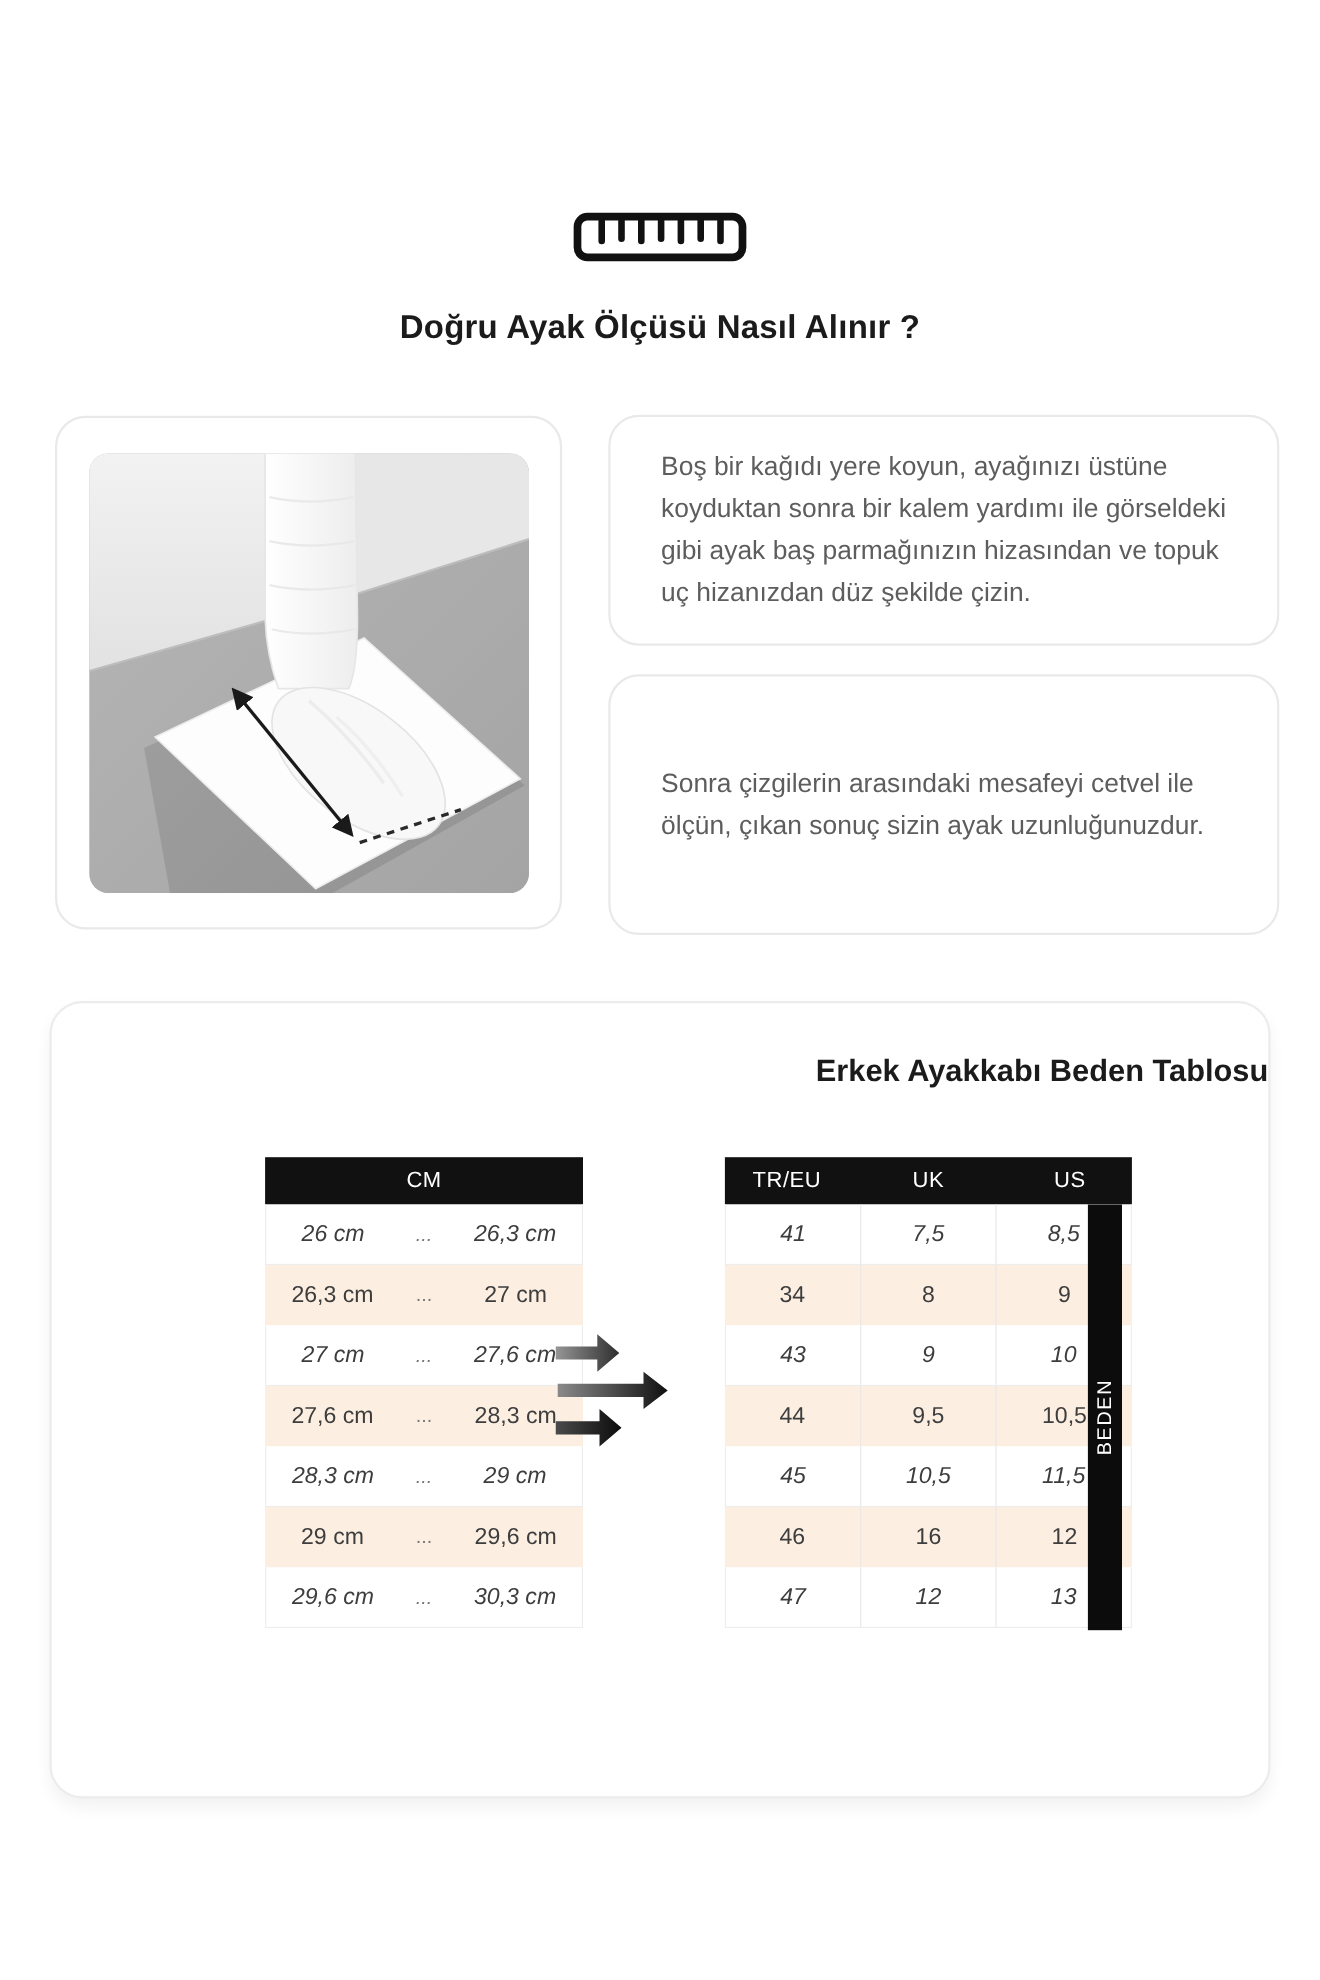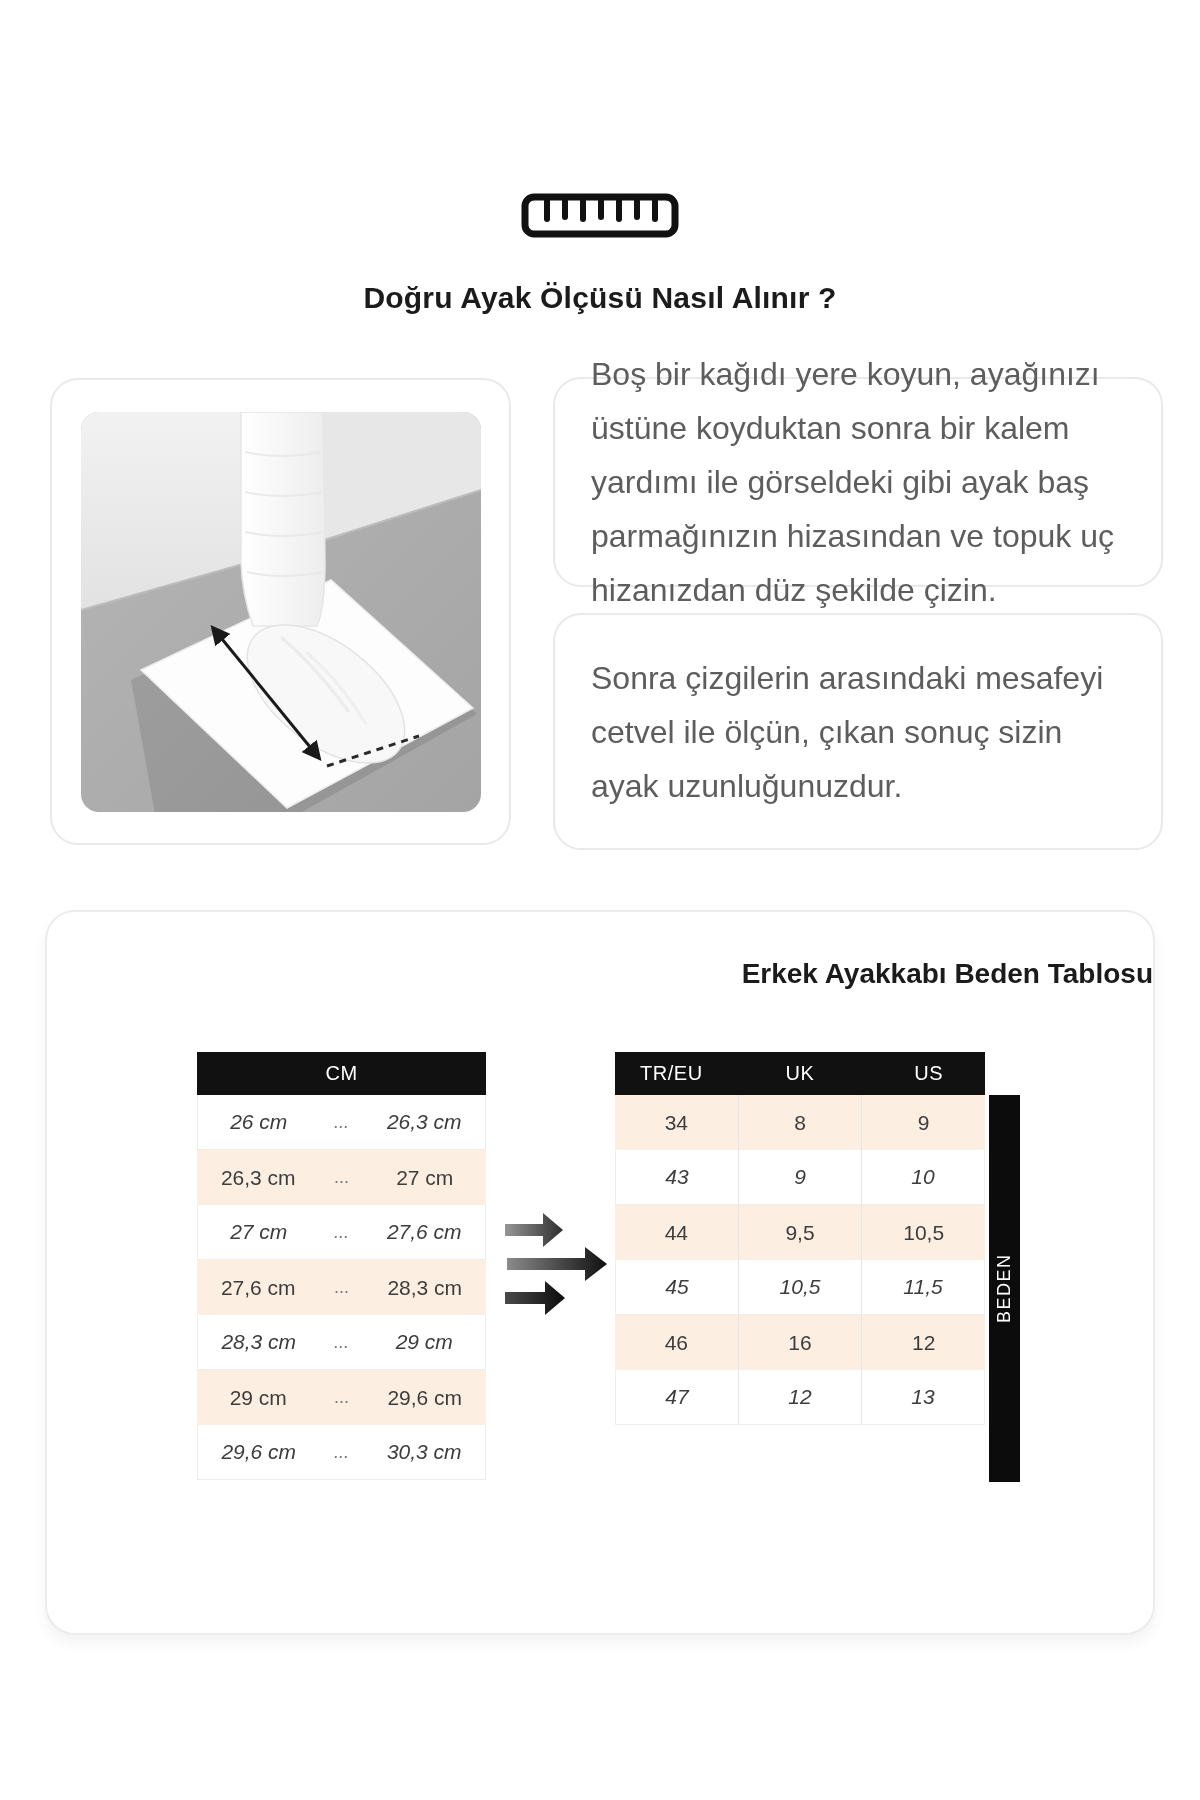--- a/index.html
+++ b/index.html
@@ -18,27 +18,27 @@
   .card{
     position:absolute;background:#fff;border:2px solid #e9e9e9;
     border-radius:28px;box-sizing:border-box;
   }
   .photo-card{left:50px;top:378px;width:461px;height:467px;
     display:flex;align-items:center;justify-content:center;}
   .photo{width:400px;height:400px;border-radius:18px;overflow:hidden;}
   .info-card{left:553px;top:377px;width:610px;height:210px;
     display:flex;align-items:center;padding:28px 34px;}
   .info-card.second{top:613px;height:237px;}
-  .info-text{margin:2px;font-size:32px;line-height:54px;color:#5d5d5d;}
+  .info-text{margin:12px;font-size:24px;line-height:38px;color:#5d5d5d;}
   
   .size-card{left:45px;top:910px;width:1110px;height:725px;border-radius:30px;
     border:2px solid #ececec;box-shadow:0 8px 14px rgba(0,0,0,.05);}
   .size-title{position:absolute;top:46px;left:0;width:100%;text-align:right;
     font-size:28px;font-weight:700;color:#1b1b1b;}
-  .tbl{position:absolute;top:140px;}
+  .tbl{position:absolute;top:140px;margin-left:44px;}
   .tbl-header{height:43px;background:#111111;color:#ffffff;display:flex;
     align-items:center;justify-content:center;font-size:20px;letter-spacing:.5px;}
   .tbl-row{height:55px;display:flex;align-items:center;box-sizing:border-box;
     font-size:21px;font-weight:500;color:#3d3d3d;}
   .tbl-row.white{background:#ffffff;border:1px solid #ededed;border-top:none;font-style:italic;}
   .tbl-row.peach{background:#fcefe2;}
   .cm-tbl{left:150px;width:289px;}
   .cm-cell{flex:1;text-align:center;}
   .cm-dots{width:44px;text-align:center;font-size:18px;color:#777;}
   .conv-tbl{left:568px;width:370px;}
@@ -193,20 +193,25 @@
       <path d="M0,80 H40 V69 L60,86 L40,103 V92 H0 Z" fill="url(#agBot)"></path>
     </svg>
   </div>
 
   <div class="tbl conv-tbl">
     <div class="tbl-header conv-header">
       <span class="hcell">TR/EU</span>
       <span class="hcell">UK</span>
       <span class="hcell">US</span>
     </div>
+    <div class="tbl-row white">
+      <span class="conv-cell">41</span>
+      <span class="conv-cell">7,5</span>
+      <span class="conv-cell">8,5</span>
+    </div>
     <div class="tbl-row peach">
       <span class="conv-cell">34</span>
       <span class="conv-cell">8</span>
       <span class="conv-cell">9</span>
     </div>
     <div class="tbl-row white">
       <span class="conv-cell">43</span>
       <span class="conv-cell">9</span>
       <span class="conv-cell">10</span>
     </div>

